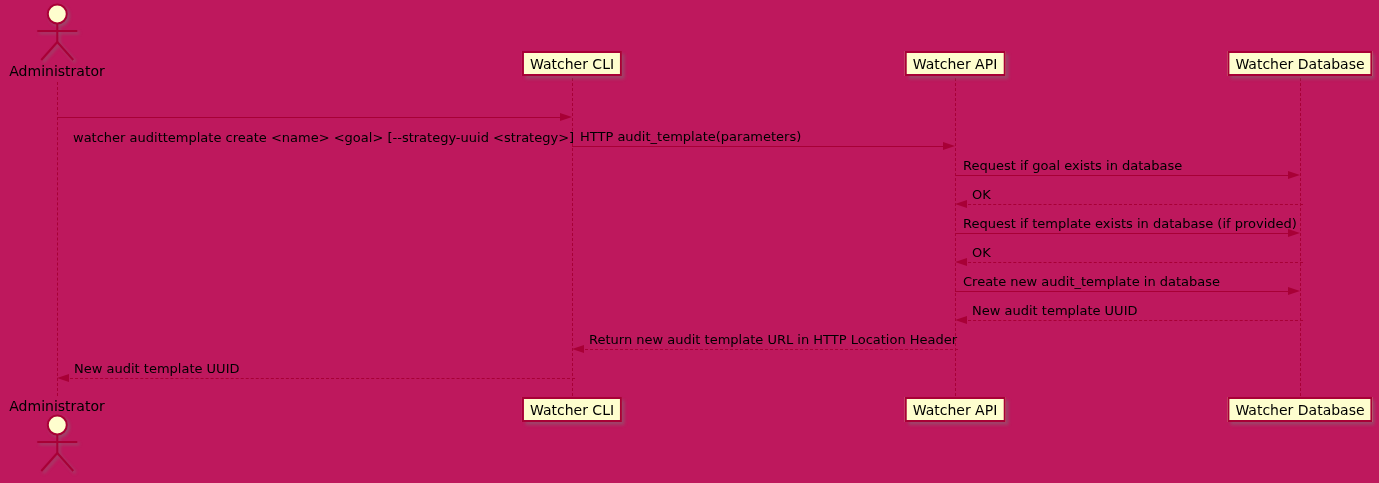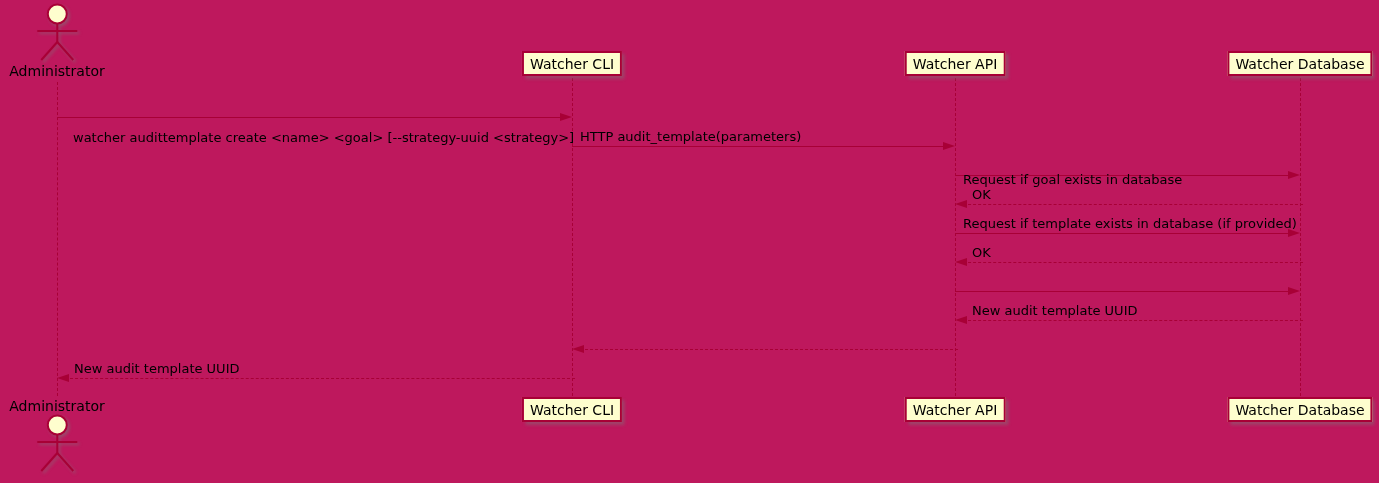--- a/index.html
+++ b/index.html
@@ -102,33 +102,35 @@
       <span>Watcher Database</span>
     </div>
     <div class="msg-line solid" style="left: 57px; top: 117px; width: 512px;"></div>
     <div class="arrowhead right" style="top: 113px; left: 560px;"></div>
     <div class="msg-label" style="left: 73px; top: 100px; margin-top: 30px;">watcher audittemplate create &lt;name&gt; &lt;goal&gt; [--strategy-uuid &lt;strategy&gt;]</div>
     <div class="msg-line solid" style="left: 572px; top: 146px; width: 380px;"></div>
     <div class="arrowhead right" style="top: 142px; left: 943px;"></div>
     <div class="msg-label" style="left: 580px; top: 129px;">HTTP audit_template(parameters)</div>
     <div class="msg-line solid" style="left: 955px; top: 175px; width: 342px;"></div>
     <div class="arrowhead right" style="top: 171px; left: 1288px;"></div>
-    <div class="msg-label" style="left: 963px; top: 172px;">Request if goal exists in database</div>
+    <div class="msg-label" style="left: 963px; top: 158px;">Request if goal exists in database</div>
     <div class="msg-line dashed" style="left: 958px; top: 204px; width: 345px;"></div>
     <div class="arrowhead left" style="top: 200px; left: 955px;"></div>
     <div class="msg-label" style="left: 972px; top: 187px;">OK</div>
     <div class="msg-line solid" style="left: 955px; top: 233px; width: 342px;"></div>
     <div class="arrowhead right" style="top: 229px; left: 1288px;"></div>
     <div class="msg-label" style="left: 963px; top: 216px;">Request if template exists in database (if provided)</div>
     <div class="msg-line dashed" style="left: 958px; top: 262px; width: 345px;"></div>
     <div class="arrowhead left" style="top: 258px; left: 955px;"></div>
     <div class="msg-label" style="left: 972px; top: 245px;">OK</div>
     <div class="msg-line solid" style="left: 955px; top: 291px; width: 342px;"></div>
     <div class="arrowhead right" style="top: 287px; left: 1288px;"></div>
+    <div class="msg-label" style="left: 963px; top: 274px;">Create new audit_template in database</div>
     <div class="msg-line dashed" style="left: 958px; top: 320px; width: 345px;"></div>
     <div class="arrowhead left" style="top: 316px; left: 955px;"></div>
     <div class="msg-label" style="left: 972px; top: 303px;">New audit template UUID</div>
     <div class="msg-line dashed" style="left: 575px; top: 349px; width: 383px;"></div>
     <div class="arrowhead left" style="top: 345px; left: 572px;"></div>
+    <div class="msg-label" style="left: 589px; top: 332px;">Return new audit template URL in HTTP Location Header</div>
     <div class="msg-line dashed" style="left: 60px; top: 378px; width: 515px;"></div>
     <div class="arrowhead left" style="top: 374px; left: 57px;"></div>
     <div class="msg-label" style="left: 74px; top: 361px;">New audit template UUID</div>
   </div>
 
 </body></html>

